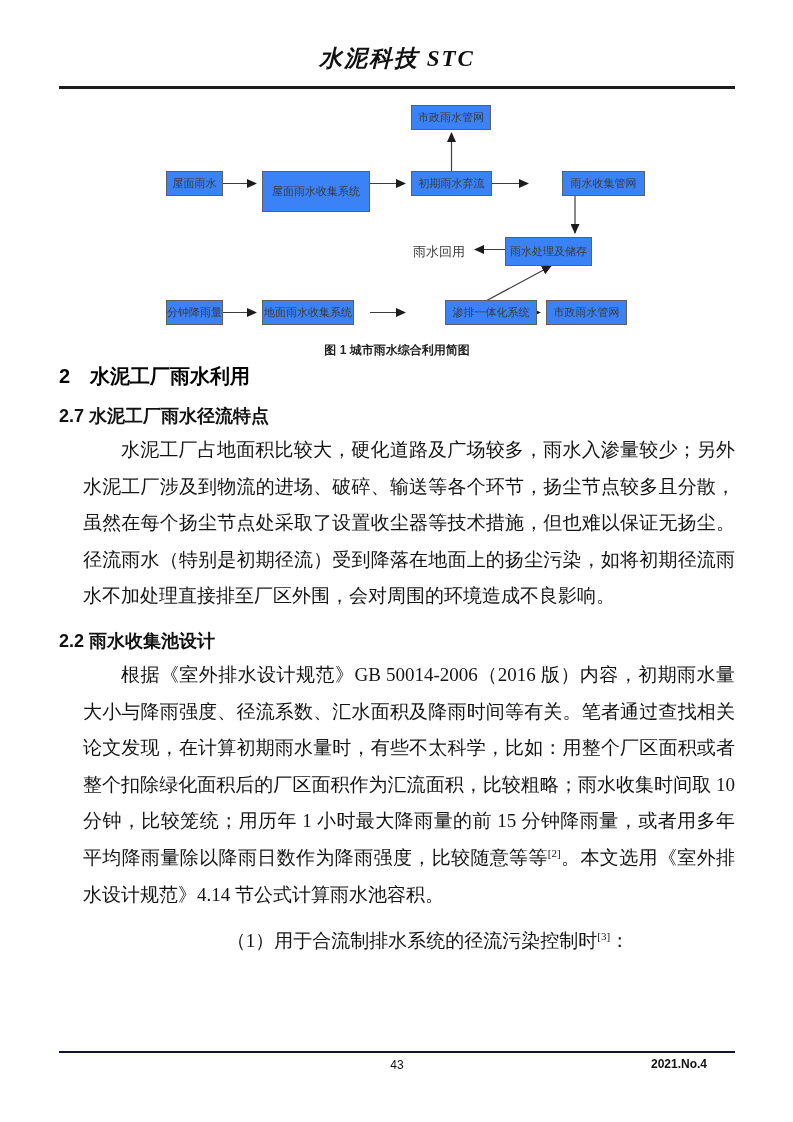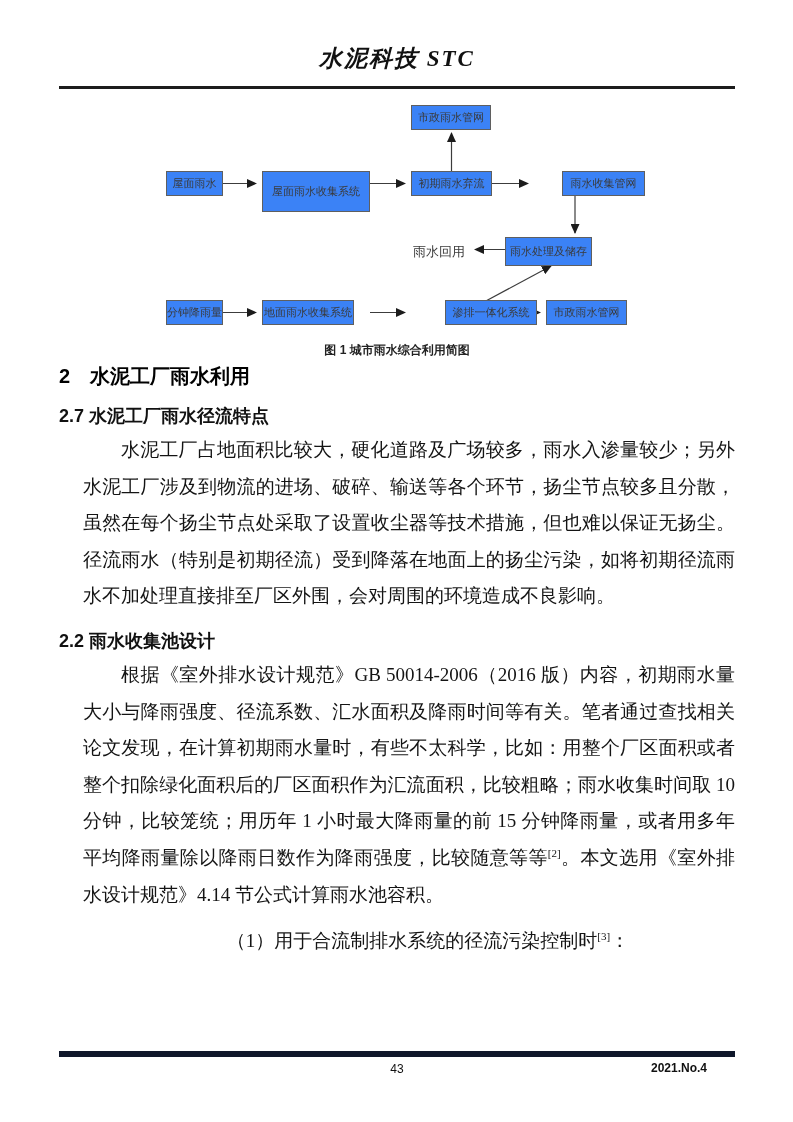--- a/index.html
+++ b/index.html
@@ -20,21 +20,21 @@
   .fc-caption { position:absolute; left:0; bottom:2px; width:100%; text-align:center; font-family:"Liberation Sans", sans-serif; font-weight:bold; font-size:12px; color:#222; }
 
   
   .sec-h1 { font-family:"Liberation Sans", sans-serif; font-weight:bold; font-size:20px; line-height:27px; margin-top:2px; color:#000000; }
   .sec-h2 { font-family:"Liberation Sans", sans-serif; font-weight:bold; font-size:18px; line-height:25px; margin-top:14px; color:#111; }
   p.body-par { font-size:19px; line-height:36.6px; text-align:justify; text-indent:38px; margin-top:3px; color:#141414;margin-left:24px; }
   p.body-par sup { font-size:11px; vertical-align:super; line-height:0; }
   p.no-just { text-align:center; }
 
   
-  .page-footer { position:absolute; left:59px; right:58px; top:1051px; border-top:6px solid #0f172a; height:28px; font-family:"Liberation Sans", sans-serif; font-size:12px; color:#111; }
+  .page-footer { position:absolute; left:59px; right:58px; top:1051px; border-top:2px solid #0f172a; height:28px; font-family:"Liberation Sans", sans-serif; font-size:12px; color:#111; }
   .page-number { position:absolute; left:50%; transform:translateX(-50%); top:5px; }
   .issue-label { position:absolute; right:28px; top:4px; font-weight:bold; }
 </style>
 </head>
 <body>
 
 <div class="page">
 
   <div class="journal-header">
     <div class="journal-title">水泥科技 STC</div>

